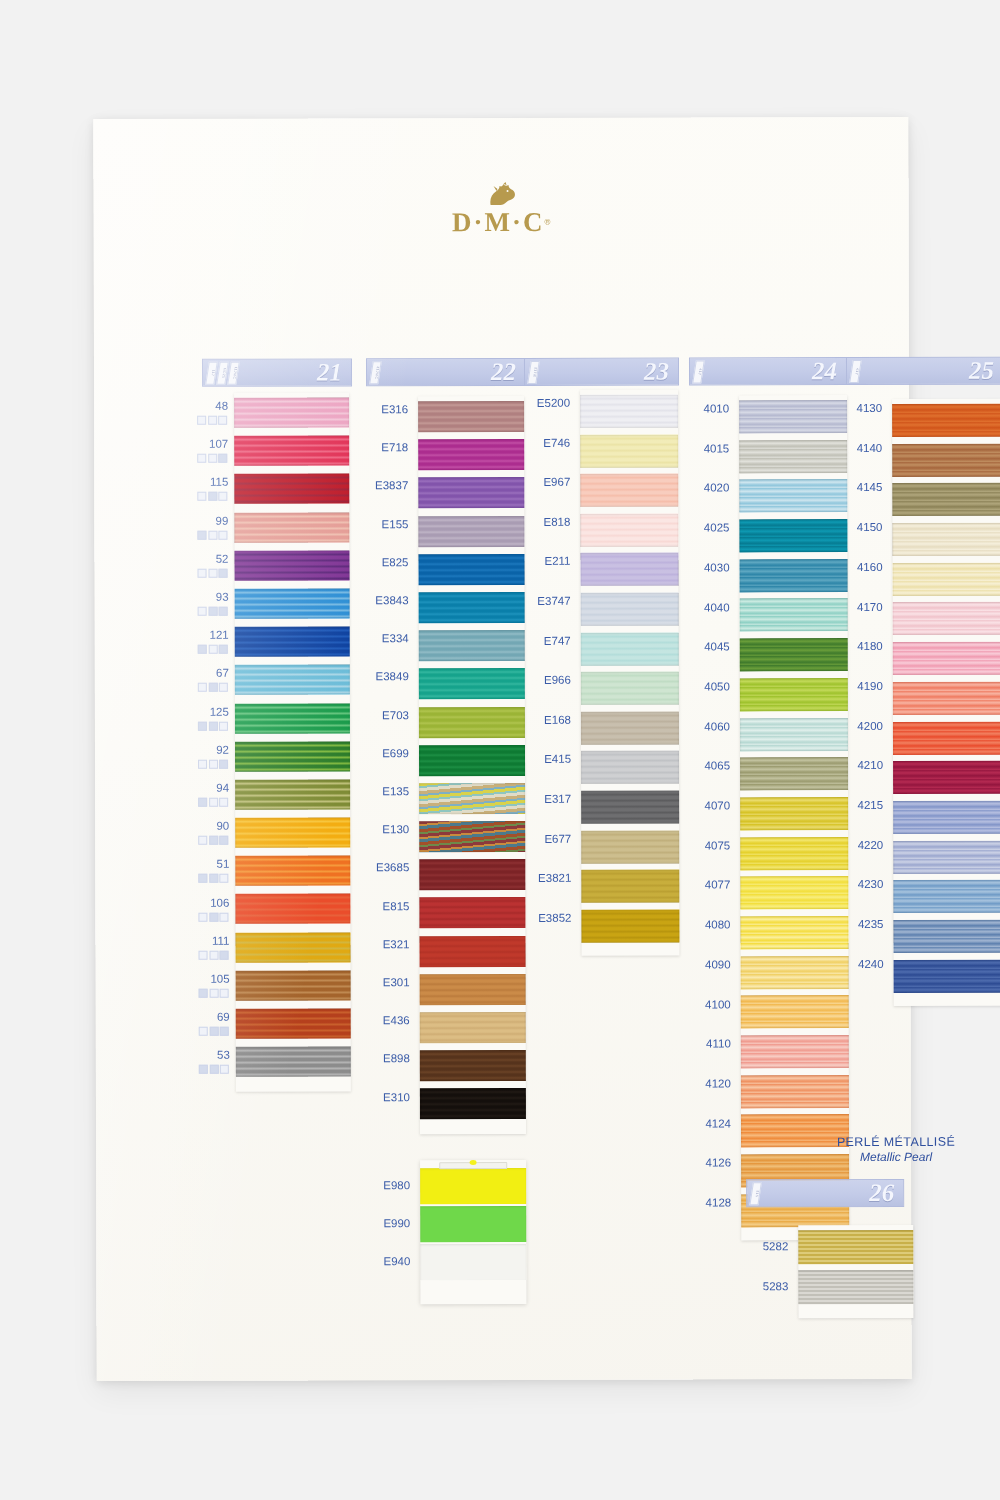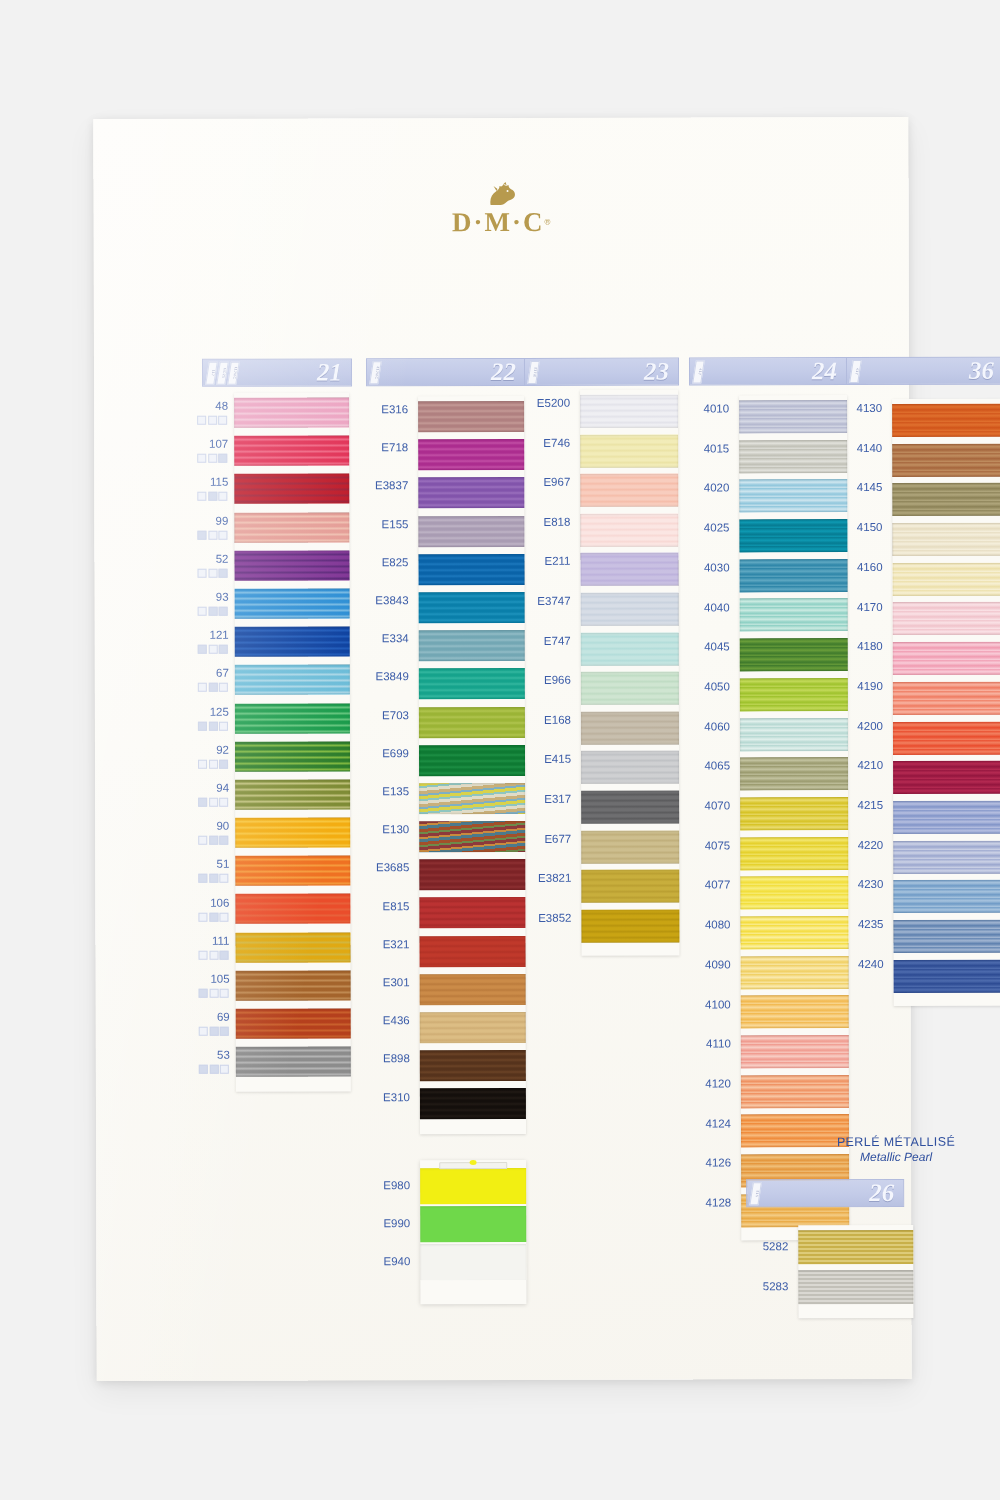--- a/index.html
+++ b/index.html
@@ -389,21 +389,21 @@
         <div class="lbl" style="top: 959.9px;">4120</div>
         <div class="lbl" style="top: 999.6px;">4124</div>
         <div class="lbl" style="top: 1039.3px;">4126</div>
         <div class="lbl" style="top: 1079px;">4128</div>
       </div>
       <div class="col" style="left: 752px; top: 240px; width: 158px;">
         <div class="hdr">
       <div class="tabs">
             <div class="tab">417</div>
           </div>
-      <div class="num">36</div>
+      <div class="num">25</div>
     </div>
       </div>
       <div class="strip" style="left: 798px; top: 282px; width: 115px; padding: 5px 0px 7px;">
         <div class="sw" title="4130" style="height: 33px; margin-bottom: 6.7px; background: repeating-linear-gradient(rgb(208, 84, 26) 0px, rgb(224, 112, 46) 3px, rgb(208, 84, 26) 6px, rgb(224, 112, 46) 9px); box-shadow: rgba(0, 0, 0, 0.1) 0px 1px 2px inset, rgba(0, 0, 0, 0.08) 0px -1px 2px inset;"></div>
         <div class="sw" title="4140" style="height: 33px; margin-bottom: 6.7px; background: repeating-linear-gradient(rgb(165, 101, 60) 0px, rgb(192, 142, 96) 3px, rgb(165, 101, 60) 6px, rgb(192, 142, 96) 9px); box-shadow: rgba(0, 0, 0, 0.1) 0px 1px 2px inset, rgba(0, 0, 0, 0.08) 0px -1px 2px inset;"></div>
         <div class="sw" title="4145" style="height: 33px; margin-bottom: 6.7px; background: repeating-linear-gradient(rgb(139, 129, 86) 0px, rgb(176, 166, 124) 3px, rgb(139, 129, 86) 6px, rgb(176, 166, 124) 9px); box-shadow: rgba(0, 0, 0, 0.1) 0px 1px 2px inset, rgba(0, 0, 0, 0.08) 0px -1px 2px inset;"></div>
         <div class="sw" title="4150" style="height: 33px; margin-bottom: 6.7px; background: repeating-linear-gradient(rgb(230, 220, 192) 0px, rgb(245, 239, 220) 3px, rgb(230, 220, 192) 6px, rgb(245, 239, 220) 9px); box-shadow: rgba(0, 0, 0, 0.1) 0px 1px 2px inset, rgba(0, 0, 0, 0.08) 0px -1px 2px inset;"></div>
         <div class="sw" title="4160" style="height: 33px; margin-bottom: 6.7px; background: repeating-linear-gradient(rgb(236, 223, 168) 0px, rgb(247, 240, 212) 3px, rgb(236, 223, 168) 6px, rgb(247, 240, 212) 9px); box-shadow: rgba(0, 0, 0, 0.1) 0px 1px 2px inset, rgba(0, 0, 0, 0.08) 0px -1px 2px inset;"></div>
         <div class="sw" title="4170" style="height: 33px; margin-bottom: 6.7px; background: repeating-linear-gradient(rgb(240, 194, 202) 0px, rgb(250, 226, 230) 3px, rgb(240, 194, 202) 6px, rgb(250, 226, 230) 9px); box-shadow: rgba(0, 0, 0, 0.1) 0px 1px 2px inset, rgba(0, 0, 0, 0.08) 0px -1px 2px inset;"></div>
         <div class="sw" title="4180" style="height: 33px; margin-bottom: 6.7px; background: repeating-linear-gradient(rgb(240, 154, 176) 0px, rgb(249, 204, 216) 3px, rgb(240, 154, 176) 6px, rgb(249, 204, 216) 9px); box-shadow: rgba(0, 0, 0, 0.1) 0px 1px 2px inset, rgba(0, 0, 0, 0.08) 0px -1px 2px inset;"></div>

